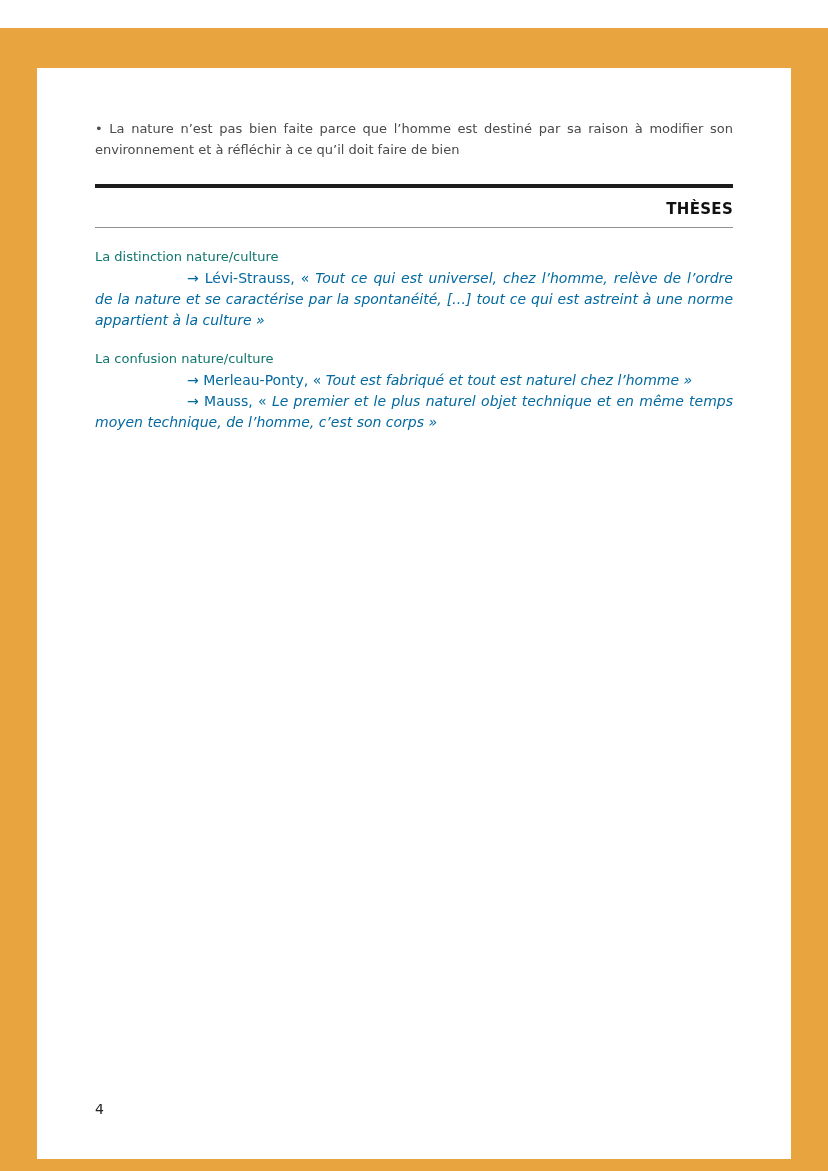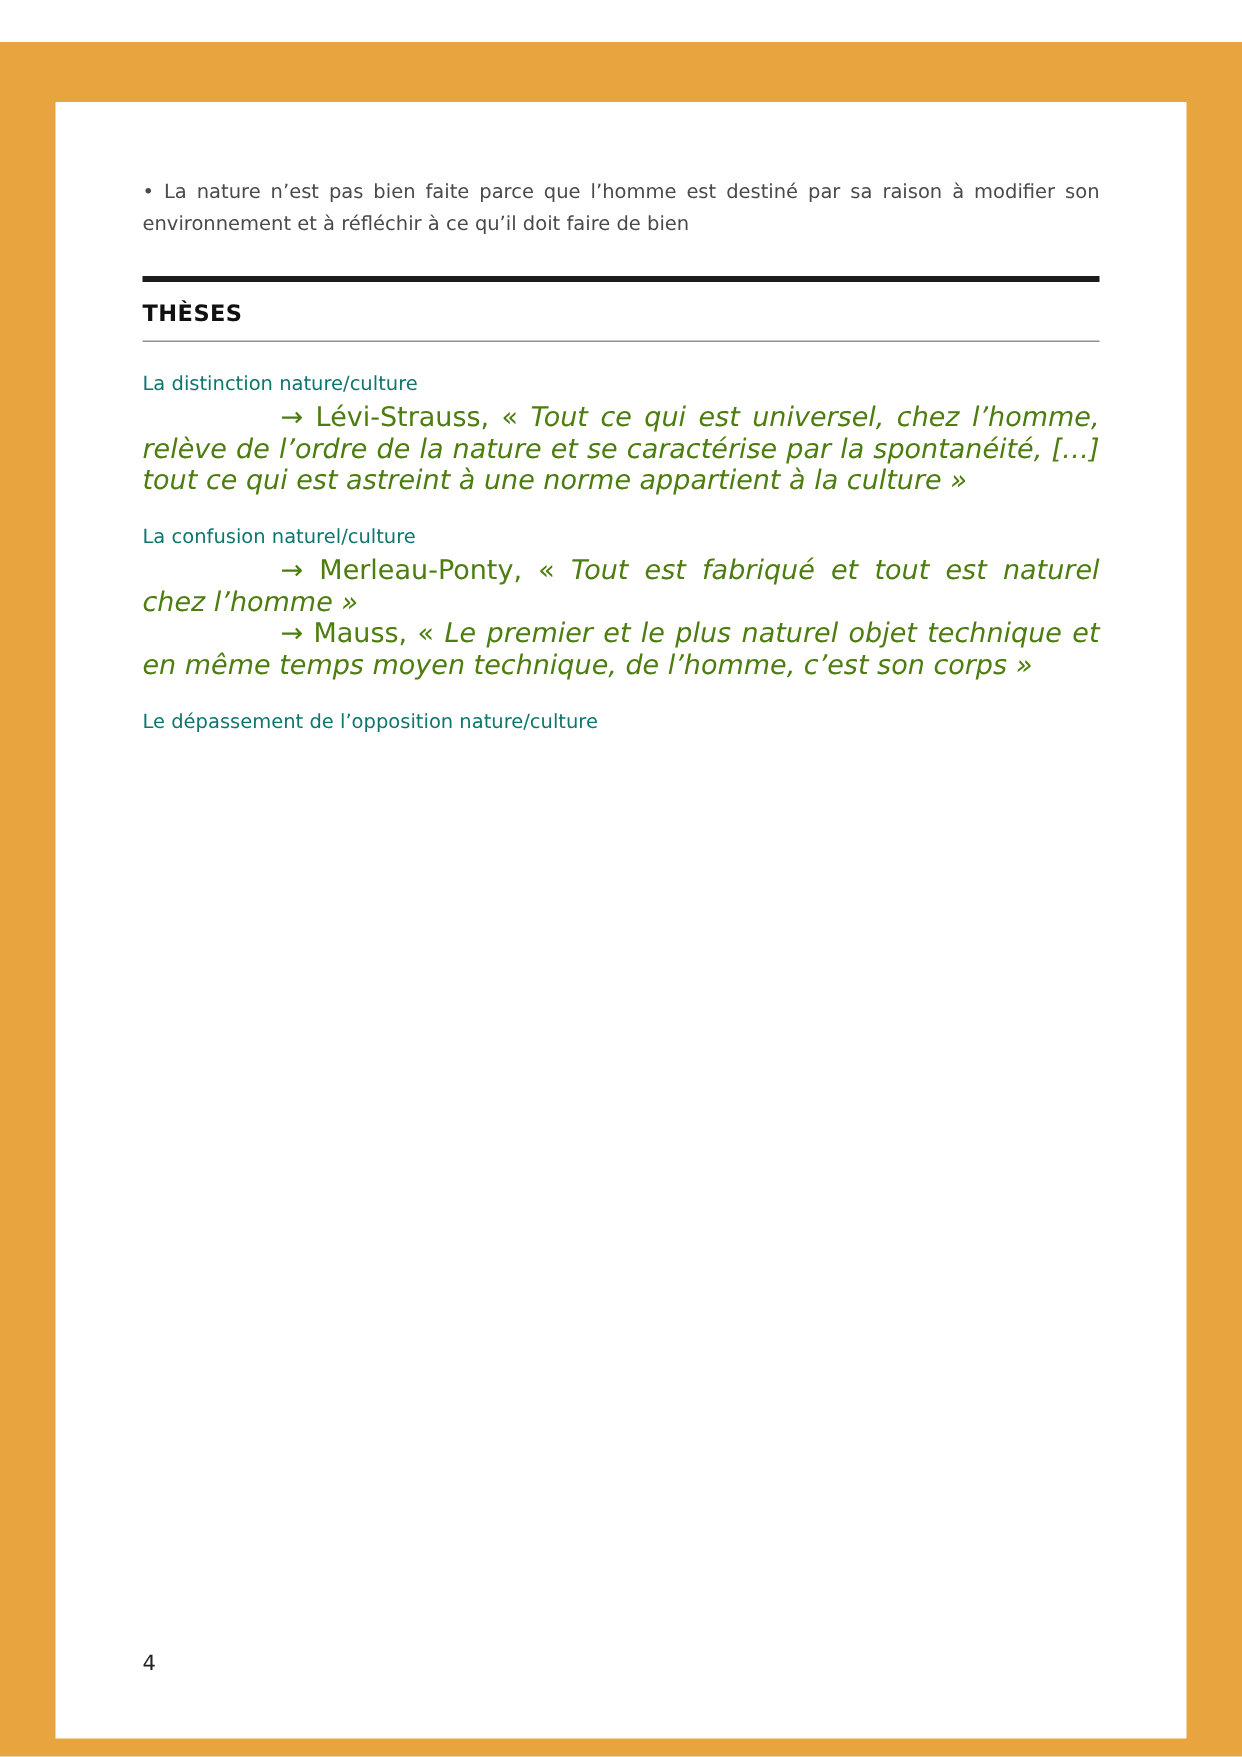--- a/index.html
+++ b/index.html
@@ -31,21 +31,21 @@
     text-align: justify;
     margin-bottom: 24px;
   }
   .rule-thick {
     height: 4px;
     background: #1c1c1c;
     border: none;
     margin: 0 0 12px 0;
   }
   .theses-title {
-    text-align: left;
+    text-align: right;
     font-size: 15px;
     font-weight: bold;
     letter-spacing: 0.3px;
     color: #111111;
     margin-bottom: 9px;
   }
   .rule-thin {
     height: 1px;
     background: #8f8f8f;
     border: none;
@@ -53,23 +53,23 @@
   }
   .section { margin-bottom: 17px; }
   .section-title {
     font-size: 13px;
     font-weight: normal;
     color: #0f766e;
     line-height: 21px;
     margin-bottom: 1px;
   }
   .entry {
-    font-size: 18px;
+    font-size: 14px;
     line-height: 21px;
-    color: #4d7c0f;
+    color: #0369a1;
     text-align: justify;
     text-indent: 92px;
   }
   .entry .lead { font-style: normal; }
   .entry .quote { font-style: italic; }
   .entry .close { font-style: italic; }
   .page-number {
     position: absolute;
     left: 58px;
     bottom: 42px;
@@ -88,25 +88,24 @@
     <hr class="rule-thick">
     <h1 class="theses-title">THÈSES</h1>
     <hr class="rule-thin">
 
     <div class="section">
       <h2 class="section-title">La distinction nature/culture</h2>
       <p class="entry"><span class="lead">→ Lévi-Strauss, « </span><span class="quote">Tout ce qui est universel, chez l’homme, relève de l’ordre de la nature et se caractérise par la spontanéité, […] tout ce qui est astreint à une norme appartient à la culture</span><span class="close"> »</span></p>
     </div>
 
     <div class="section">
-      <h2 class="section-title">La confusion naturel/culture</h2>
+      <h2 class="section-title">La confusion nature/culture</h2>
       <p class="entry"><span class="lead">→ Merleau-Ponty, « </span><span class="quote">Tout est fabriqué et tout est naturel chez l’homme</span><span class="close"> »</span></p>
       <p class="entry"><span class="lead">→ Mauss, « </span><span class="quote">Le premier et le plus naturel objet technique et en même temps moyen technique, de l’homme, c’est son corps</span><span class="close"> »</span></p>
     </div>
 
     <div class="section">
-      <h2 class="section-title">Le dépassement de l’opposition nature/culture</h2>
     </div>
 
     <div class="page-number">4</div>
 
   </div>
 </div>
 
 </body></html>

